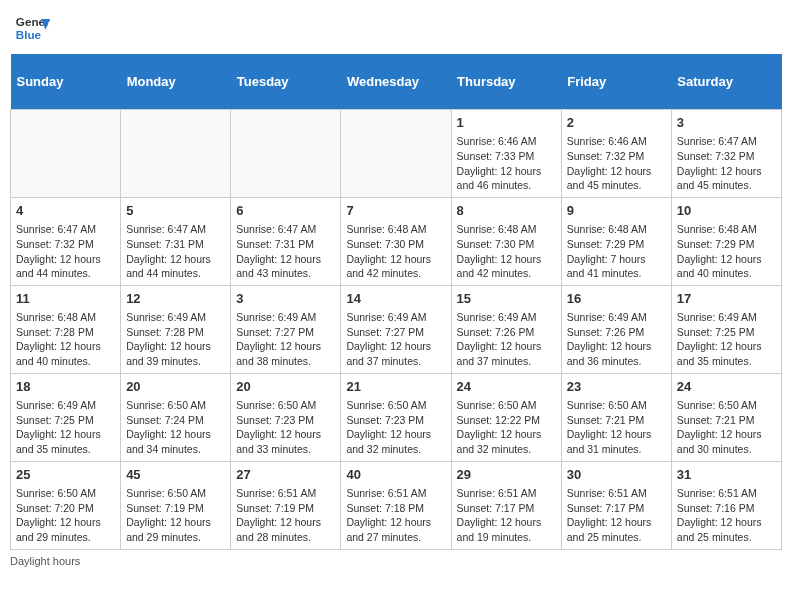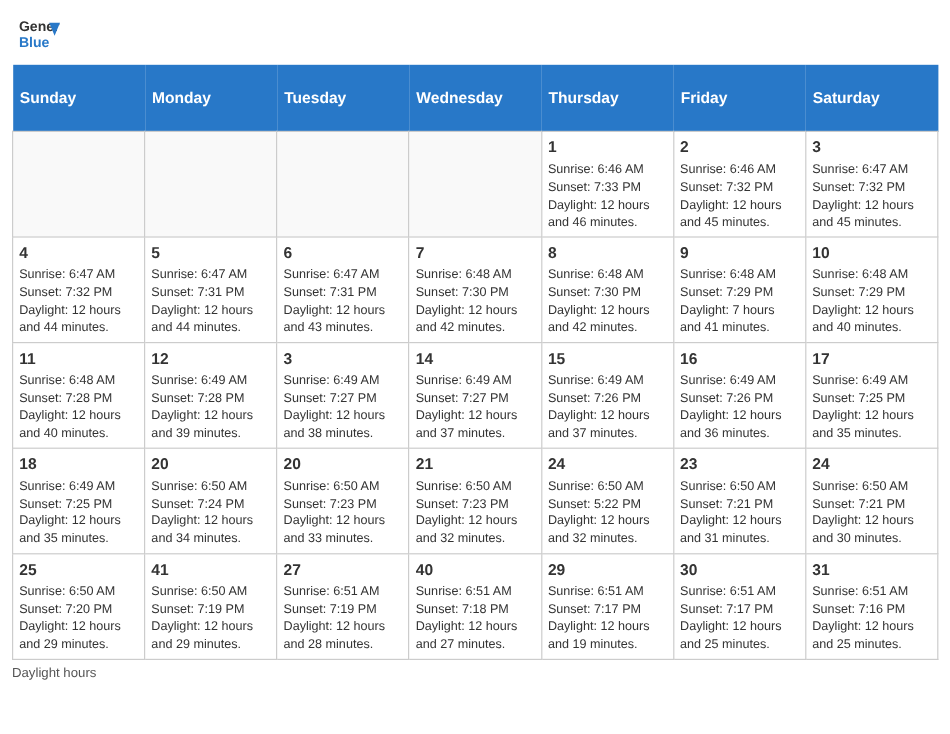--- a/index.html
+++ b/index.html
@@ -234,21 +234,21 @@
         </td>
         <td>
           <span class="day-num">21</span>
           <div>Sunrise: 6:50 AM</div>
           <div>Sunset: 7:23 PM</div>
           <div>Daylight: 12 hours and 32 minutes.</div>
         </td>
         <td>
           <span class="day-num">24</span>
           <div>Sunrise: 6:50 AM</div>
-          <div>Sunset: 5:22 PM</div>
+          <div>Sunset: 12:22 PM</div>
           <div>Daylight: 12 hours and 32 minutes.</div>
         </td>
         <td>
           <span class="day-num">23</span>
           <div>Sunrise: 6:50 AM</div>
           <div>Sunset: 7:21 PM</div>
           <div>Daylight: 12 hours and 31 minutes.</div>
         </td>
         <td>
           <span class="day-num">24</span>
@@ -258,21 +258,21 @@
         </td>
       </tr>
       <tr>
         <td>
           <span class="day-num">25</span>
           <div>Sunrise: 6:50 AM</div>
           <div>Sunset: 7:20 PM</div>
           <div>Daylight: 12 hours and 29 minutes.</div>
         </td>
         <td>
-          <span class="day-num">41</span>
+          <span class="day-num">45</span>
           <div>Sunrise: 6:50 AM</div>
           <div>Sunset: 7:19 PM</div>
           <div>Daylight: 12 hours and 29 minutes.</div>
         </td>
         <td>
           <span class="day-num">27</span>
           <div>Sunrise: 6:51 AM</div>
           <div>Sunset: 7:19 PM</div>
           <div>Daylight: 12 hours and 28 minutes.</div>
         </td>

